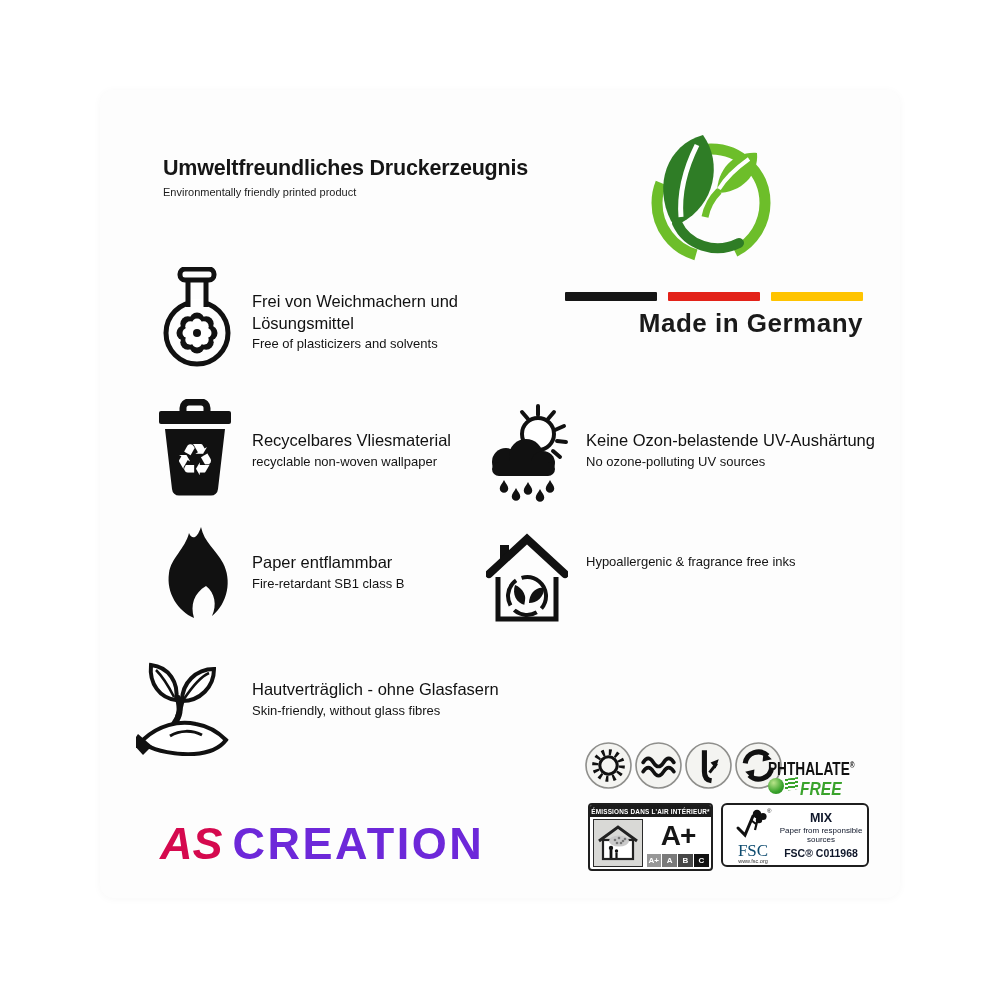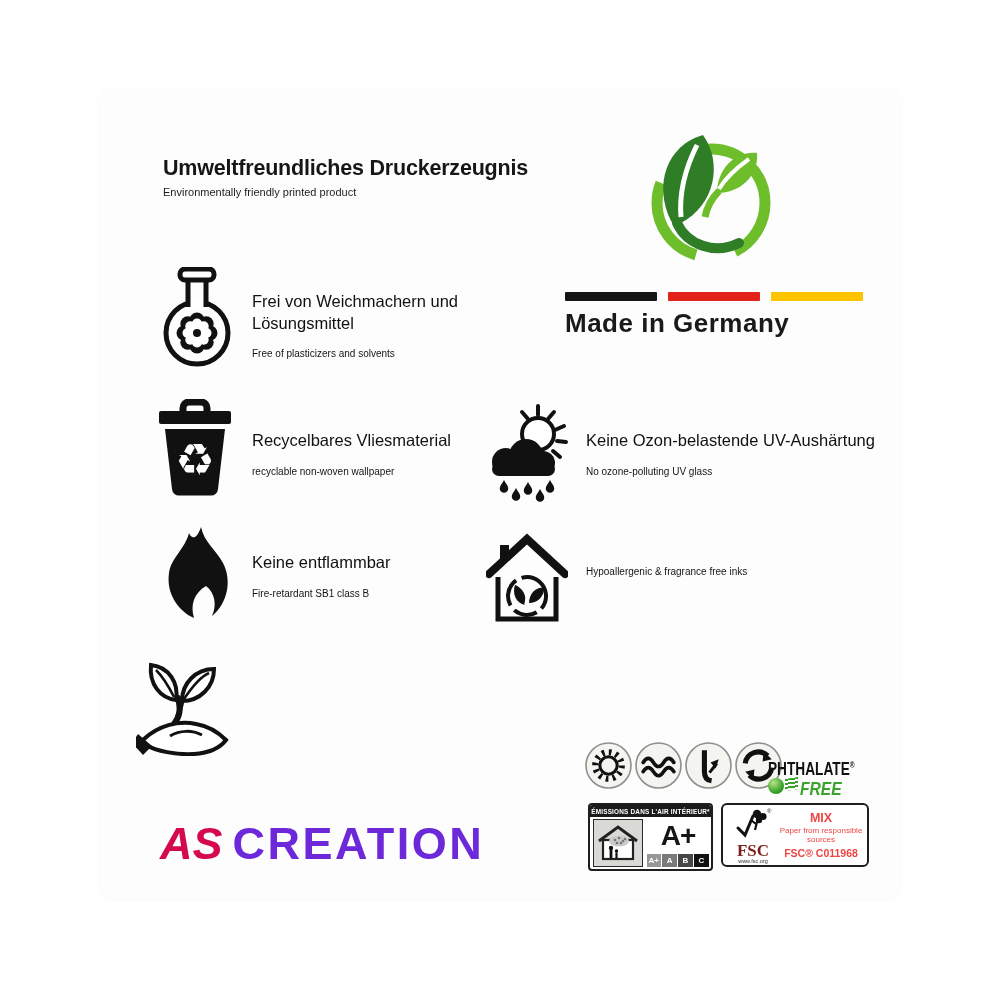--- a/index.html
+++ b/index.html
@@ -9,28 +9,28 @@
          background:#fdfdfd;border-radius:14px;box-shadow:0 1px 8px rgba(0,0,0,0.035);}
 
   
   .title{position:absolute;left:163px;top:156px;font-size:21.5px;font-weight:700;letter-spacing:-0.2px;}
   .subtitle{position:absolute;left:163px;top:186px;font-size:11px;font-weight:400;color:#1c1c1c;}
 
   
   .mig-logo{position:absolute;left:641px;top:122px;width:136px;height:152px;}
   .mig-flag{position:absolute;left:565px;top:292px;width:298px;display:flex;gap:11px;}
   .mig-flag .stripe{height:9px;flex:1;border-radius:1px;}
-  .mig-label{position:absolute;left:565px;top:308px;width:298px;text-align:left;
+  .mig-label{position:absolute;left:565px;top:308px;width:298px;text-align:right;
              font-size:26px;font-weight:700;letter-spacing:0.5px;color:#1a1a1a;}
 
   
   .ficon{position:absolute;}
   .ftext{position:absolute;}
   .f-de{font-size:16.5px;line-height:21.5px;color:#111;}
-  .f-en{font-size:10px;line-height:16px;color:#141414;margin-top:12px;}
+  .f-en{font-size:13px;line-height:16px;color:#141414;margin-top:2px;}
   .t1{left:252px;top:291px;width:235px;}
   .t2{left:252px;top:430px;width:300px;}
   .t3{left:252px;top:552px;width:300px;}
   .t4{left:252px;top:679px;width:320px;}
   .t5{left:586px;top:430px;width:320px;}
   .t6{left:586px;top:552px;width:320px;}
   .i1{left:163px;top:267px;width:68px;height:103px;}
   .i2{left:157px;top:399px;width:76px;height:97px;}
   .i3{left:161px;top:527px;width:72px;height:102px;}
   .i4{left:136px;top:656px;width:98px;height:100px;}
@@ -71,23 +71,23 @@
                font-size:28px;font-weight:700;color:#161616;letter-spacing:-1px;padding-top:2px;}
   .emis-scale{display:flex;height:13px;margin:0 2.5px 2.5px 0;}
   .emis-scale span{flex:1;color:#fff;font-size:8px;font-weight:700;display:flex;
                    align-items:center;justify-content:center;margin-left:1.5px;}
   .s0{background:#979797;}.s1{background:#7a7a7a;}.s2{background:#474747;}.s3{background:#121212;}
 
   
   .fsc{position:absolute;left:721px;top:803px;width:148px;height:64px;border:2px solid #1e1e1e;
        border-radius:6px;background:#fff;display:flex;align-items:center;padding:2px 4px;box-sizing:border-box;}
   .fsc-left{width:52px;text-align:center;}
-  .fsc-name{font-family:"Liberation Serif",serif;font-weight:700;font-size:17px;line-height:15px;color:#7f1d1d;}
+  .fsc-name{font-family:"Liberation Serif",serif;font-weight:400;font-size:17px;line-height:15px;color:#0c4a6e;}
   .fsc-url{font-size:5.5px;color:#333;}
-  .fsc-right{flex:1;text-align:center;color:#ef4444;}
+  .fsc-right{flex:1;text-align:center;color:#0f172a;}
   .fsc-grade{font-size:12.5px;font-weight:700;}
   .fsc-desc{font-size:8px;line-height:1.15;margin-top:1px;}
   .fsc-code{font-size:10.5px;font-weight:700;margin-top:3px;}
 </style>
 </head>
 <body>
 
 <div class="stage">
   <div class="panel"></div>
 
@@ -154,35 +154,39 @@
   <div class="ftext t2">
     <div class="f-de">Recycelbares Vliesmaterial</div>
     <div class="f-en">recyclable non-woven wallpaper</div>
   </div>
 
   <svg class="ficon i3" viewBox="0 0 72 102">
     <path fill="#111" d="M40,0 C43,15 55,23 62,36 C71,53 67,76 51,89
       C56,78 54,66 45,59 C33,66 29,78 33,91 C17,84 5,66 8,46 C10,31 24,22 28,6 C31,13 36,12 40,0 Z"></path>
   </svg>
   <div class="ftext t3">
-    <div class="f-de">Keine entflammbar</div>
+    <div class="f-de">Paper entflammbar</div>
     <div class="f-en">Fire-retardant SB1 class B</div>
   </div>
 
   <svg class="ficon i4" viewBox="0 0 98 100">
     <path d="M40,44 C24,42 13,28 15,9 C33,11 43,27 40,44 Z" fill="#fff" stroke="#111" stroke-width="4"></path>
     <path d="M38,41 C32,29 27,21 20,14" fill="none" stroke="#111" stroke-width="2.5"></path>
     <path d="M46,45 C46,27 60,13 78,13 C78,31 64,45 46,45 Z" fill="#fff" stroke="#111" stroke-width="4"></path>
     <path d="M48,43 C56,31 64,21 73,17" fill="none" stroke="#111" stroke-width="2.5"></path>
     <path d="M42,42 C45,54 44,60 38,68" fill="none" stroke="#111" stroke-width="6" stroke-linecap="round"></path>
     <path d="M46,45 C44,54 42,60 40,66" fill="none" stroke="#111" stroke-width="5" stroke-linecap="round"></path>
     <path d="M8,83 C22,70 42,64 60,68 C72,70 82,76 90,84 C84,92 72,97 58,98 C40,99 20,95 10,89 C7,87 6,85 8,83 Z" fill="#fff" stroke="#111" stroke-width="4"></path>
     <path d="M34,80 C44,74 56,74 66,79" fill="none" stroke="#111" stroke-width="3"></path>
     <polygon points="2,78 16,90 7,99 -4,87" fill="#111"></polygon>
   </svg>
+  <div class="ftext t4">
+    <div class="f-de">Hautverträglich - ohne Glasfasern</div>
+    <div class="f-en">Skin-friendly, without glass fibres</div>
+  </div>
 
   <svg class="ficon i5" viewBox="0 0 88 102">
     <g stroke="#111" stroke-width="4" stroke-linecap="round">
       <line x1="54" y1="4" x2="54" y2="13"></line>
       <line x1="70" y1="10" x2="64" y2="17"></line>
       <line x1="80" y1="24" x2="71" y2="28"></line>
       <line x1="82" y1="40" x2="73" y2="39"></line>
       <line x1="76" y1="55" x2="69" y2="49"></line>
       <line x1="38" y1="10" x2="44" y2="17"></line>
     </g>
@@ -196,21 +200,21 @@
     <g fill="#111">
       <path transform="translate(20,84) scale(0.85)" d="M0,-7 C2,-3 5,0 5,3 A5,5 0 1 1 -5,3 C-5,0 -2,-3 0,-7 Z"></path>
       <path transform="translate(32,92) scale(0.85)" d="M0,-7 C2,-3 5,0 5,3 A5,5 0 1 1 -5,3 C-5,0 -2,-3 0,-7 Z"></path>
       <path transform="translate(44,86) scale(0.85)" d="M0,-7 C2,-3 5,0 5,3 A5,5 0 1 1 -5,3 C-5,0 -2,-3 0,-7 Z"></path>
       <path transform="translate(56,93) scale(0.85)" d="M0,-7 C2,-3 5,0 5,3 A5,5 0 1 1 -5,3 C-5,0 -2,-3 0,-7 Z"></path>
       <path transform="translate(66,84) scale(0.85)" d="M0,-7 C2,-3 5,0 5,3 A5,5 0 1 1 -5,3 C-5,0 -2,-3 0,-7 Z"></path>
     </g>
   </svg>
   <div class="ftext t5">
     <div class="f-de">Keine Ozon-belastende UV-Aushärtung</div>
-    <div class="f-en">No ozone-polluting UV glass</div>
+    <div class="f-en">No ozone-polluting UV sources</div>
   </div>
 
   <svg class="ficon i6" viewBox="0 0 82 92">
     <rect x="14" y="12" width="9" height="16" fill="#111"></rect>
     <path d="M3,41 L41,6 L79,41" fill="none" stroke="#111" stroke-width="8" stroke-linecap="round"></path>
     <path d="M12,44 V86 H70 V44" fill="none" stroke="#111" stroke-width="5"></path>
     <circle cx="41" cy="63" r="19" fill="none" stroke="#111" stroke-width="4" stroke-dasharray="30 6 24 6 28 6" transform="rotate(-50 41 63)"></circle>
     <path d="M39,72 C30,70 26,61 29,52 C37,55 41,63 39,72 Z" fill="#111"></path>
     <path d="M43,70 C43,60 51,53 58,55 C58,64 51,70 43,70 Z" fill="#111"></path>
     <path d="M39,72 C40,64 42,58 46,53" fill="none" stroke="#fff" stroke-width="1.5"></path>

